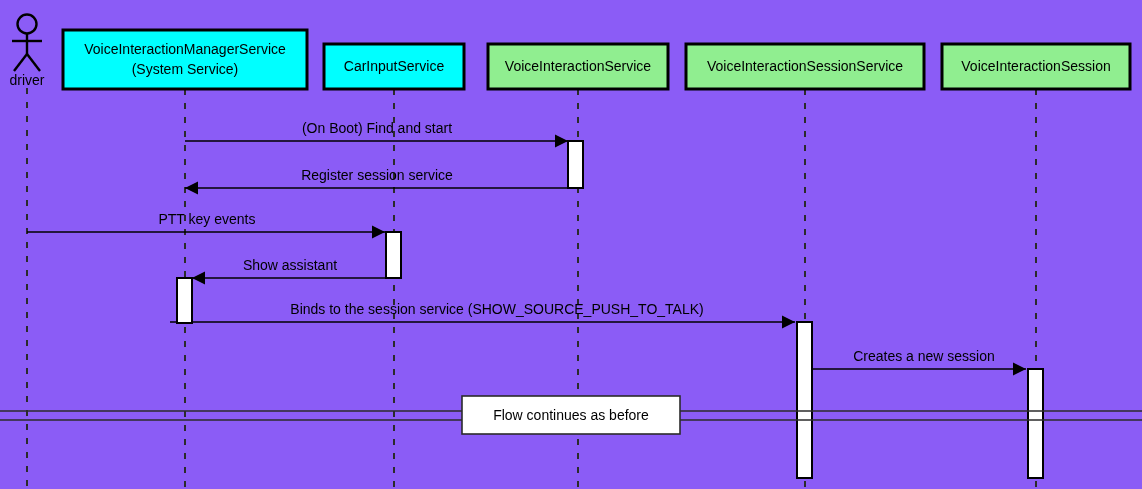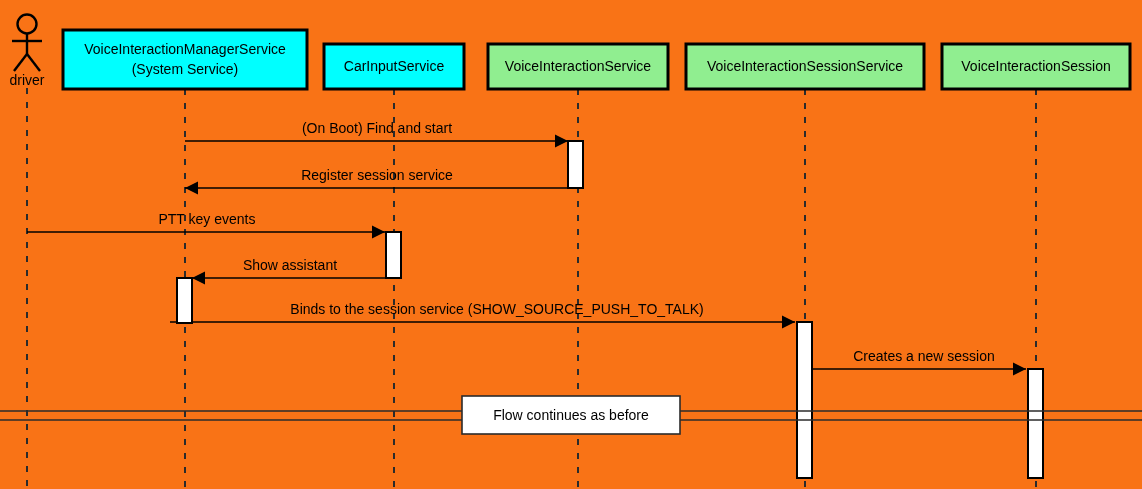--- a/index.html
+++ b/index.html
@@ -8,21 +8,21 @@
     background: #ffffff;
   }
   body {
     font-family: "Liberation Sans", sans-serif;
     -webkit-font-smoothing: antialiased;
   }
   #diagram {
     position: relative;
     width: 1142px;
     height: 489px;
-    background: #f97316;
+    background: #8b5cf6;
     overflow: hidden;
   }
   #diagram svg {
     position: absolute;
     left: 0;
     top: 0;
     width: 1142px;
     height: 489px;
   }
   .lifeline-dash {

